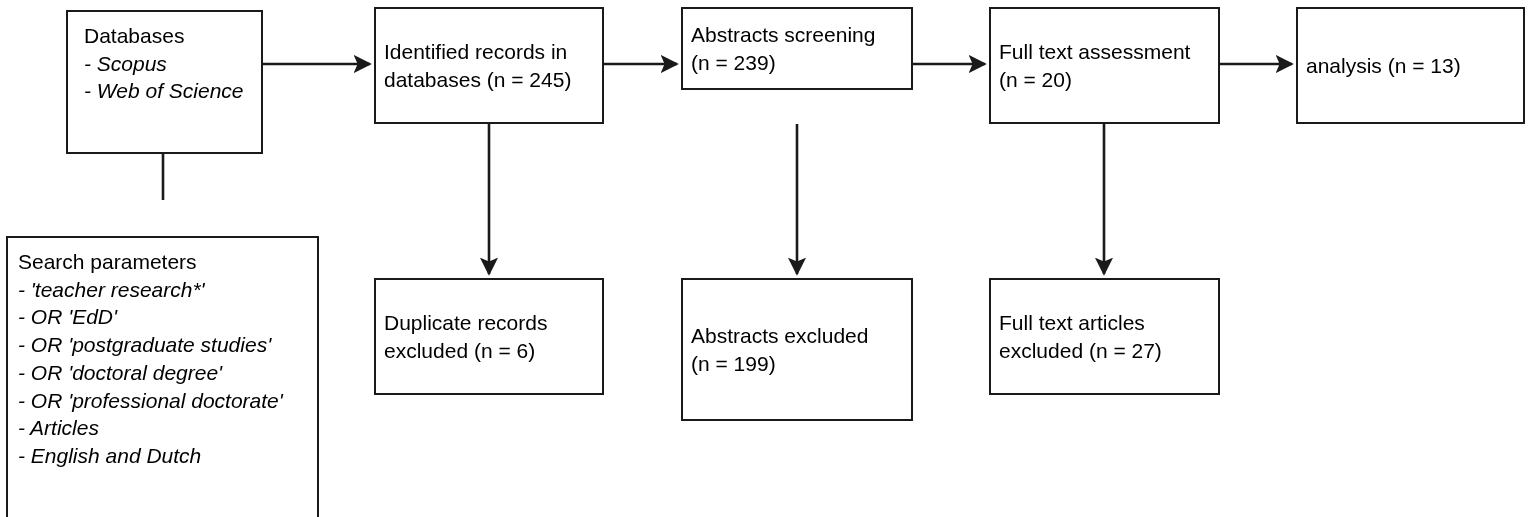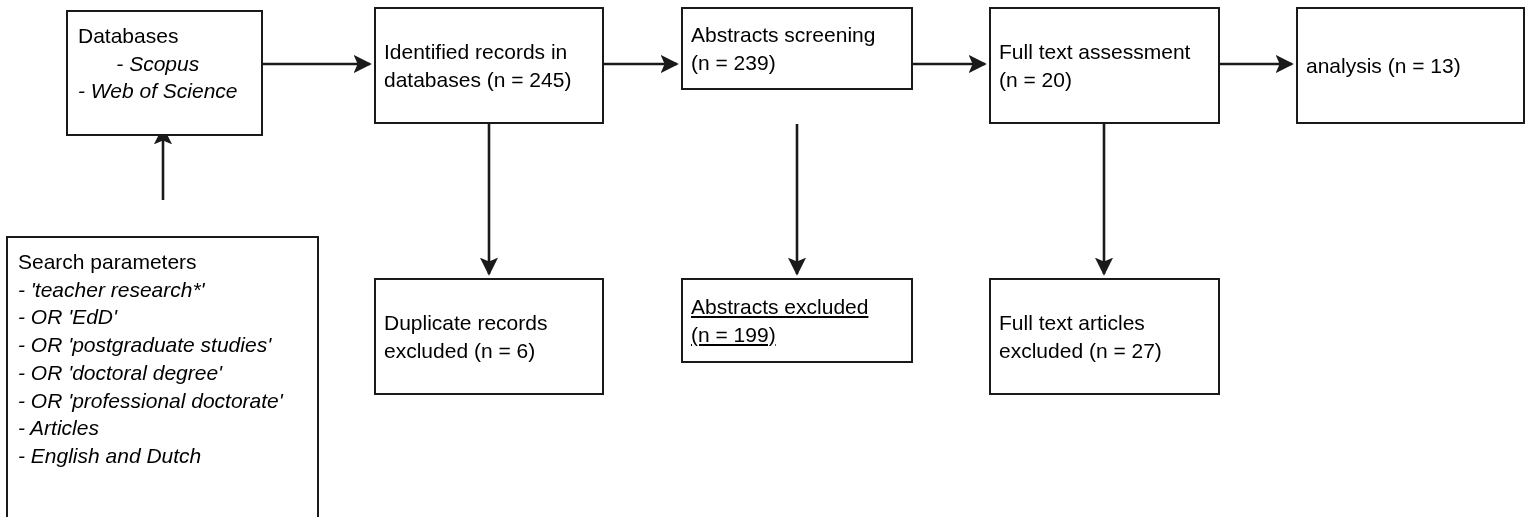--- a/index.html
+++ b/index.html
@@ -64,21 +64,20 @@
   }
   .db-title {
     display: block;
     font-style: normal;
     white-space: nowrap;
   }
   .db-item {
     display: block;
     font-style: italic;
     white-space: nowrap;
-    text-align: center;
   }
   .line1, .line2 {
     display: block;
     white-space: nowrap;
   }
 </style>
 </head>
 <body>
 
 <div id="canvas">
@@ -100,21 +99,21 @@
 
     <line x1="1220" y1="64" x2="1292" y2="64" stroke="#1a1a1a" stroke-width="2.6" marker-end="url(#arrow)"></line>
 
     <line x1="489" y1="124" x2="489" y2="274" stroke="#1a1a1a" stroke-width="2.6" marker-end="url(#arrow)"></line>
 
     <line x1="797" y1="124" x2="797" y2="274" stroke="#1a1a1a" stroke-width="2.6" marker-end="url(#arrow)"></line>
 
     <line x1="1104" y1="124" x2="1104" y2="274" stroke="#1a1a1a" stroke-width="2.6" marker-end="url(#arrow)"></line>
   </svg>
 
-  <div class="box left-align" style="left:66px; top:10px; width:197px; height:126px;">
+  <div class="box left-align" style="left:66px; top:10px; width:197px; height:144px;padding-left:6px;">
     <div class="inner">
       <span class="db-title">Databases</span>
       <span class="db-item">- Scopus</span>
       <span class="db-item">- Web of Science</span>
     </div>
   </div>
 
   <div class="box left-align" style="left:6px; top:200px; width:313px; height:304px;margin-top:36px;">
     <div class="inner">
       <span class="param-title">Search parameters</span>
@@ -155,21 +154,21 @@
     </div>
   </div>
 
   <div class="box" style="left:374px; top:278px; width:230px; height:117px;">
     <div class="inner">
       <span class="line1">Duplicate records</span>
       <span class="line2">excluded (n = 6)</span>
     </div>
   </div>
 
-  <div class="box" style="left:681px; top:278px; width:232px; height:85px;text-decoration:underline;">
+  <div class="box" style="left:681px; top:278px; width:232px; height:143px;">
     <div class="inner">
       <span class="line1">Abstracts excluded</span>
       <span class="line2">(n = 199)</span>
     </div>
   </div>
 
   <div class="box" style="left:989px; top:278px; width:231px; height:117px;">
     <div class="inner">
       <span class="line1">Full text articles</span>
       <span class="line2">excluded (n = 27)</span>

